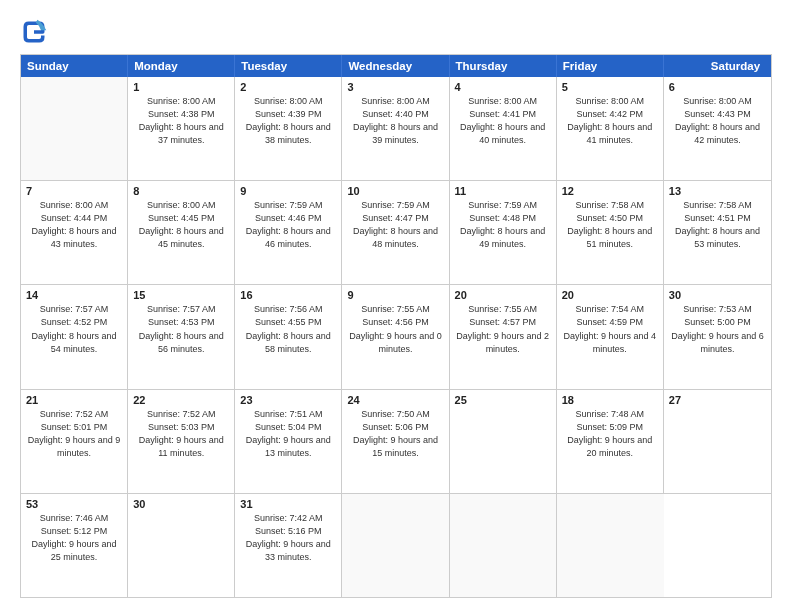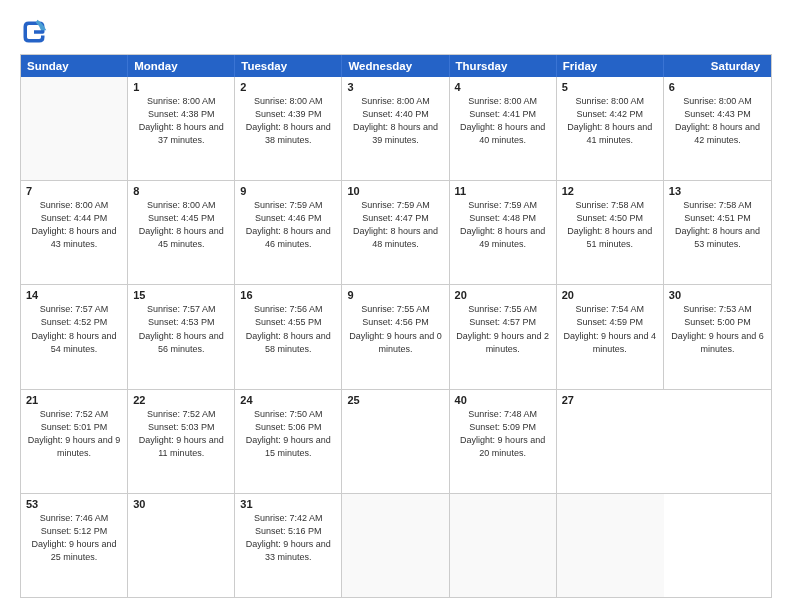--- a/index.html
+++ b/index.html
@@ -233,28 +233,32 @@
         <div class="cal-week">
           <div class="cal-cell">
             <span class="day-num">21</span>
             <div class="day-info">Sunrise: 7:52 AM<br>Sunset: 5:01 PM<br>Daylight: 9 hours and 9 minutes.</div>
           </div>
           <div class="cal-cell">
             <span class="day-num">22</span>
             <div class="day-info">Sunrise: 7:52 AM<br>Sunset: 5:03 PM<br>Daylight: 9 hours and 11 minutes.</div>
           </div>
           <div class="cal-cell">
+            <span class="day-num">23</span>
+            <div class="day-info">Sunrise: 7:51 AM<br>Sunset: 5:04 PM<br>Daylight: 9 hours and 13 minutes.</div>
+          </div>
+          <div class="cal-cell">
             <span class="day-num">24</span>
             <div class="day-info">Sunrise: 7:50 AM<br>Sunset: 5:06 PM<br>Daylight: 9 hours and 15 minutes.</div>
           </div>
           <div class="cal-cell">
             <span class="day-num">25</span>
           </div>
           <div class="cal-cell">
-            <span class="day-num">40</span>
+            <span class="day-num">18</span>
             <div class="day-info">Sunrise: 7:48 AM<br>Sunset: 5:09 PM<br>Daylight: 9 hours and 20 minutes.</div>
           </div>
           <div class="cal-cell">
             <span class="day-num">27</span>
           </div>
         </div>
         <div class="cal-week">
           <div class="cal-cell">
             <span class="day-num">53</span>
             <div class="day-info">Sunrise: 7:46 AM<br>Sunset: 5:12 PM<br>Daylight: 9 hours and 25 minutes.</div>

